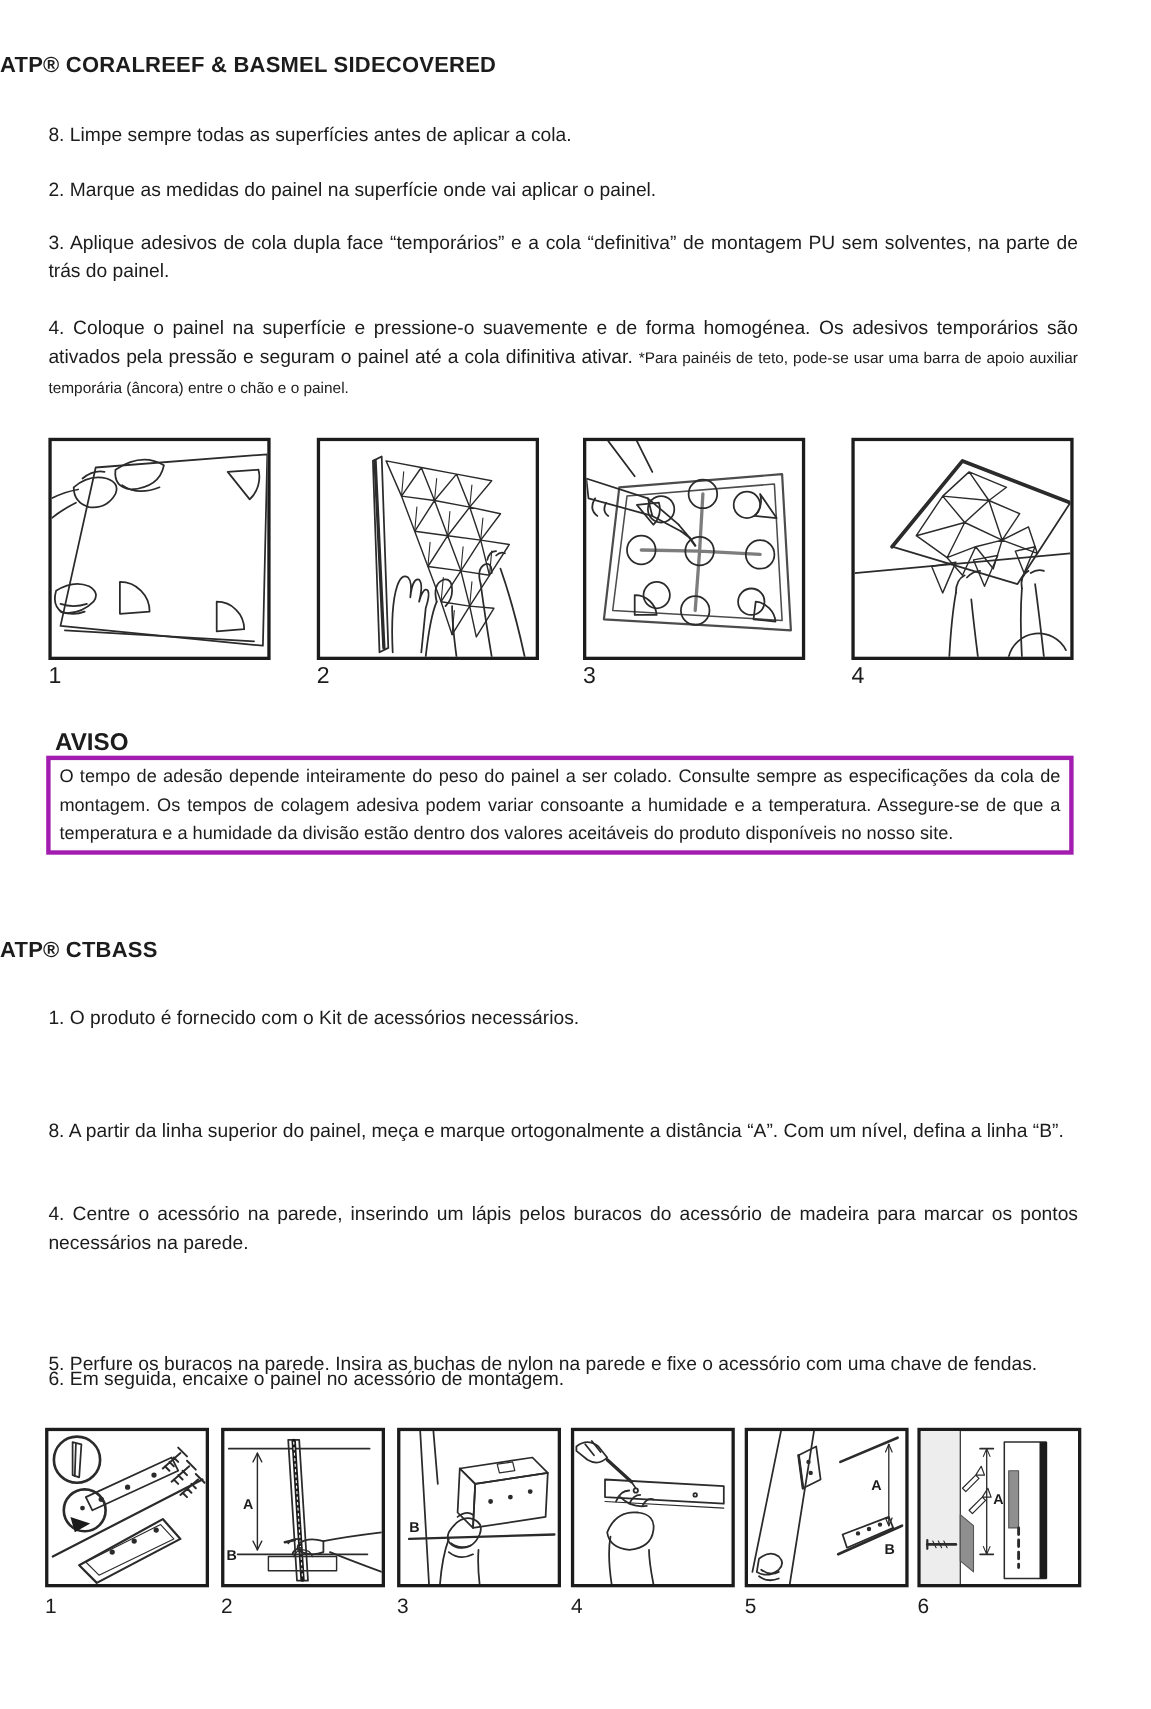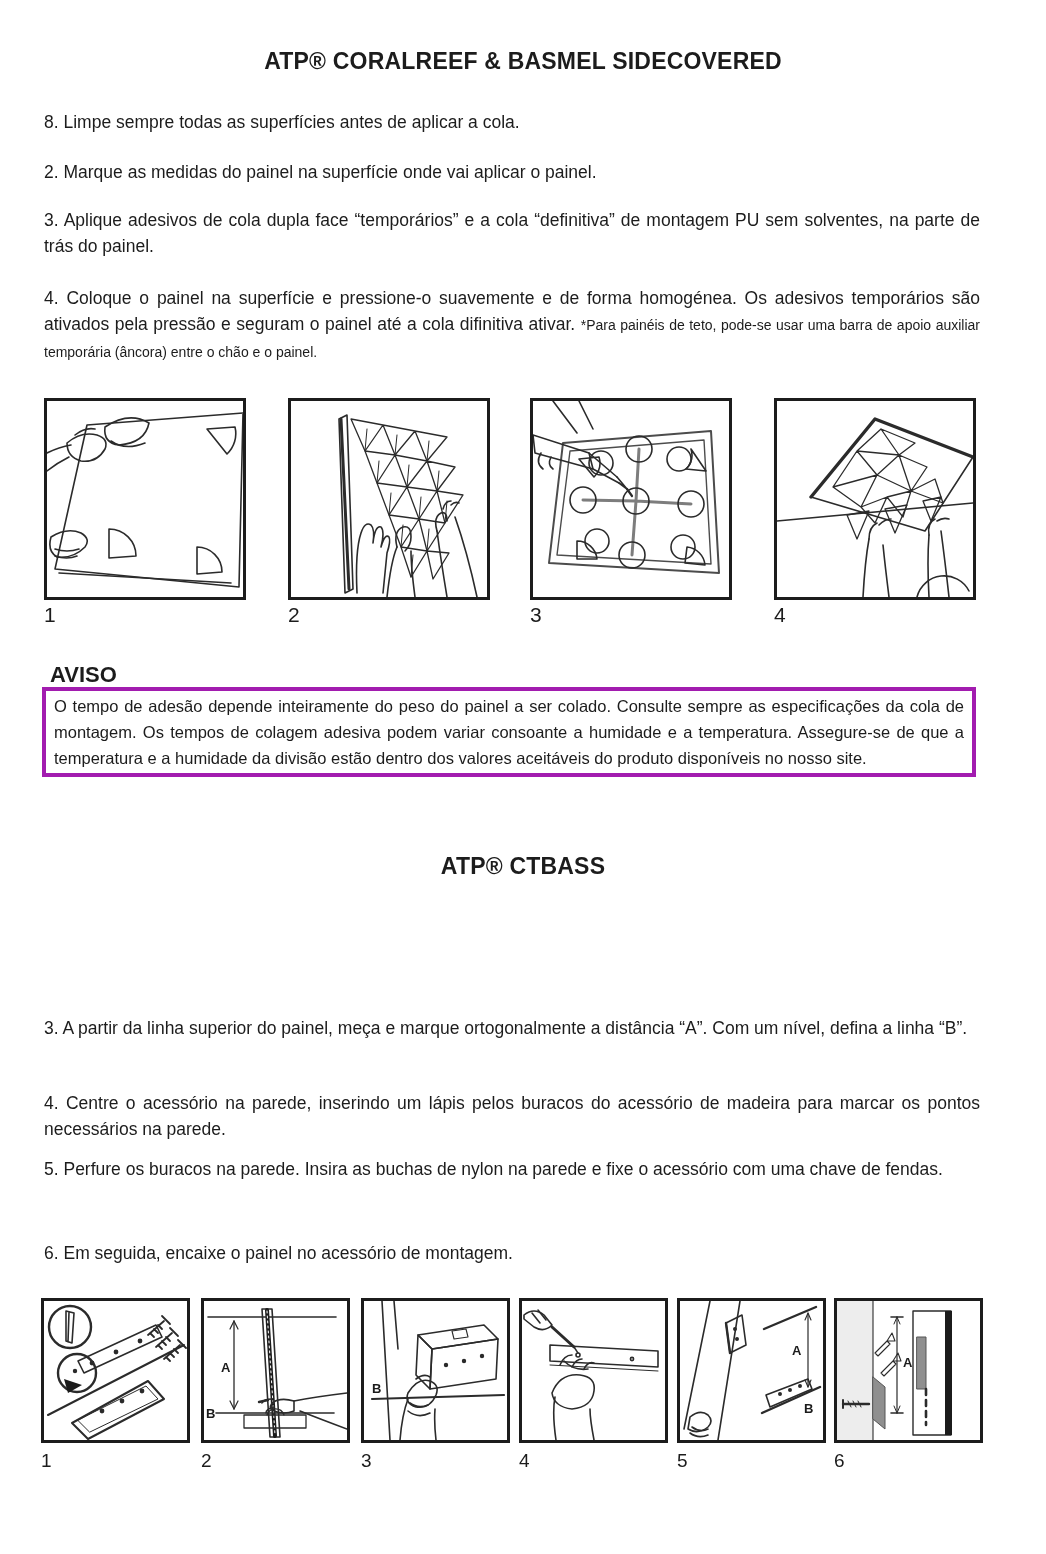--- a/index.html
+++ b/index.html
@@ -1,19 +1,19 @@
 <!DOCTYPE html>
 <html><head>
 <meta charset="utf-8">
 <style>
   html,body{margin:0;padding:0;background:#fff;}
   .page{position:relative;width:1046px;height:1554px;background:#ffffff;
         font-family:"Liberation Sans",sans-serif;color:#1c1c1c;overflow:hidden;}
-  .title{position:absolute;left:0;width:100%;text-align:center;margin:0;
-         font-size:23px;font-weight:bold;letter-spacing:.2px;}
+  .title{position:absolute;left:0;width:100%;margin:0;
+         font-size:20px;font-weight:bold;letter-spacing:.2px;}
   .step{position:absolute;left:44px;width:936px;margin:0;
         font-size:17.5px;line-height:26px;text-align:justify;}
   .note{font-size:14px;}
   .fig{position:absolute;}
   .figbox{background:#fff;border:3px solid #1c1c1c;}
   .fb-lg{width:196px;height:196px;}
   .fb-sm{width:143px;height:139px;}
   .fignum{font-size:21px;line-height:22px;margin-top:4px;color:#1c1c1c;}
   .fignum-sm{font-size:19px;line-height:20px;margin-top:8px;}
   .warn-title{position:absolute;left:46px;margin:4px;font-size:22px;font-weight:bold;line-height:26px;}
@@ -132,23 +132,24 @@
       </svg>
     </div>
     <div class="fignum">4</div>
   </div>
 
   <h2 class="warn-title" style="top:658px">AVISO</h2>
   <div class="warn-box" style="top:687px">O tempo de adesão depende inteiramente do peso do painel a ser colado. Consulte sempre as especificações da cola de montagem. Os tempos de colagem adesiva podem variar consoante a humidade e a temperatura. Assegure-se de que a temperatura e a humidade da divisão estão dentro dos valores aceitáveis do produto disponíveis no nosso site.</div>
 
   <h1 class="title" style="top:853px">ATP® CTBASS</h1>
 
-  <p class="step" style="top:1015px">3. A partir da linha superior do painel, meça e marque ortogonalmente a distância “A”. Com um nível, defina a linha “B”.</p>
+  <p class="step" style="top:912px">1. O produto é fornecido com o Kit de acessórios necessários.</p>
+  <p class="step" style="top:1015px">8. A partir da linha superior do painel, meça e marque ortogonalmente a distância “A”. Com um nível, defina a linha “B”.</p>
   <p class="step" style="top:1090px">4. Centre o acessório na parede, inserindo um lápis pelos buracos do acessório de madeira para marcar os pontos necessários na parede.</p>
-  <p class="step" style="top:1156px">5. Perfure os buracos na parede. Insira as buchas de nylon na parede e fixe o acessório com uma chave de fendas.</p>
+  <p class="step" style="top:1226px">5. Perfure os buracos na parede. Insira as buchas de nylon na parede e fixe o acessório com uma chave de fendas.</p>
   <p class="step" style="top:1240px">6. Em seguida, encaixe o painel no acessório de montagem.</p>
 
   <div class="fig" style="left:41px;top:1298px">
     <div class="figbox fb-sm">
       <svg class="art" viewBox="0 0 143 139">
         <path d="M4,114 L140,44" style="stroke-width:2"></path>
         <path d="M34,60 L112,24 L118,36 L40,72 Z"></path>
         <circle cx="48" cy="62" r="1.6" style="fill:#2b2b2b"></circle>
         <circle cx="72" cy="51" r="1.6" style="fill:#2b2b2b"></circle>
         <circle cx="96" cy="40" r="1.6" style="fill:#2b2b2b"></circle>

